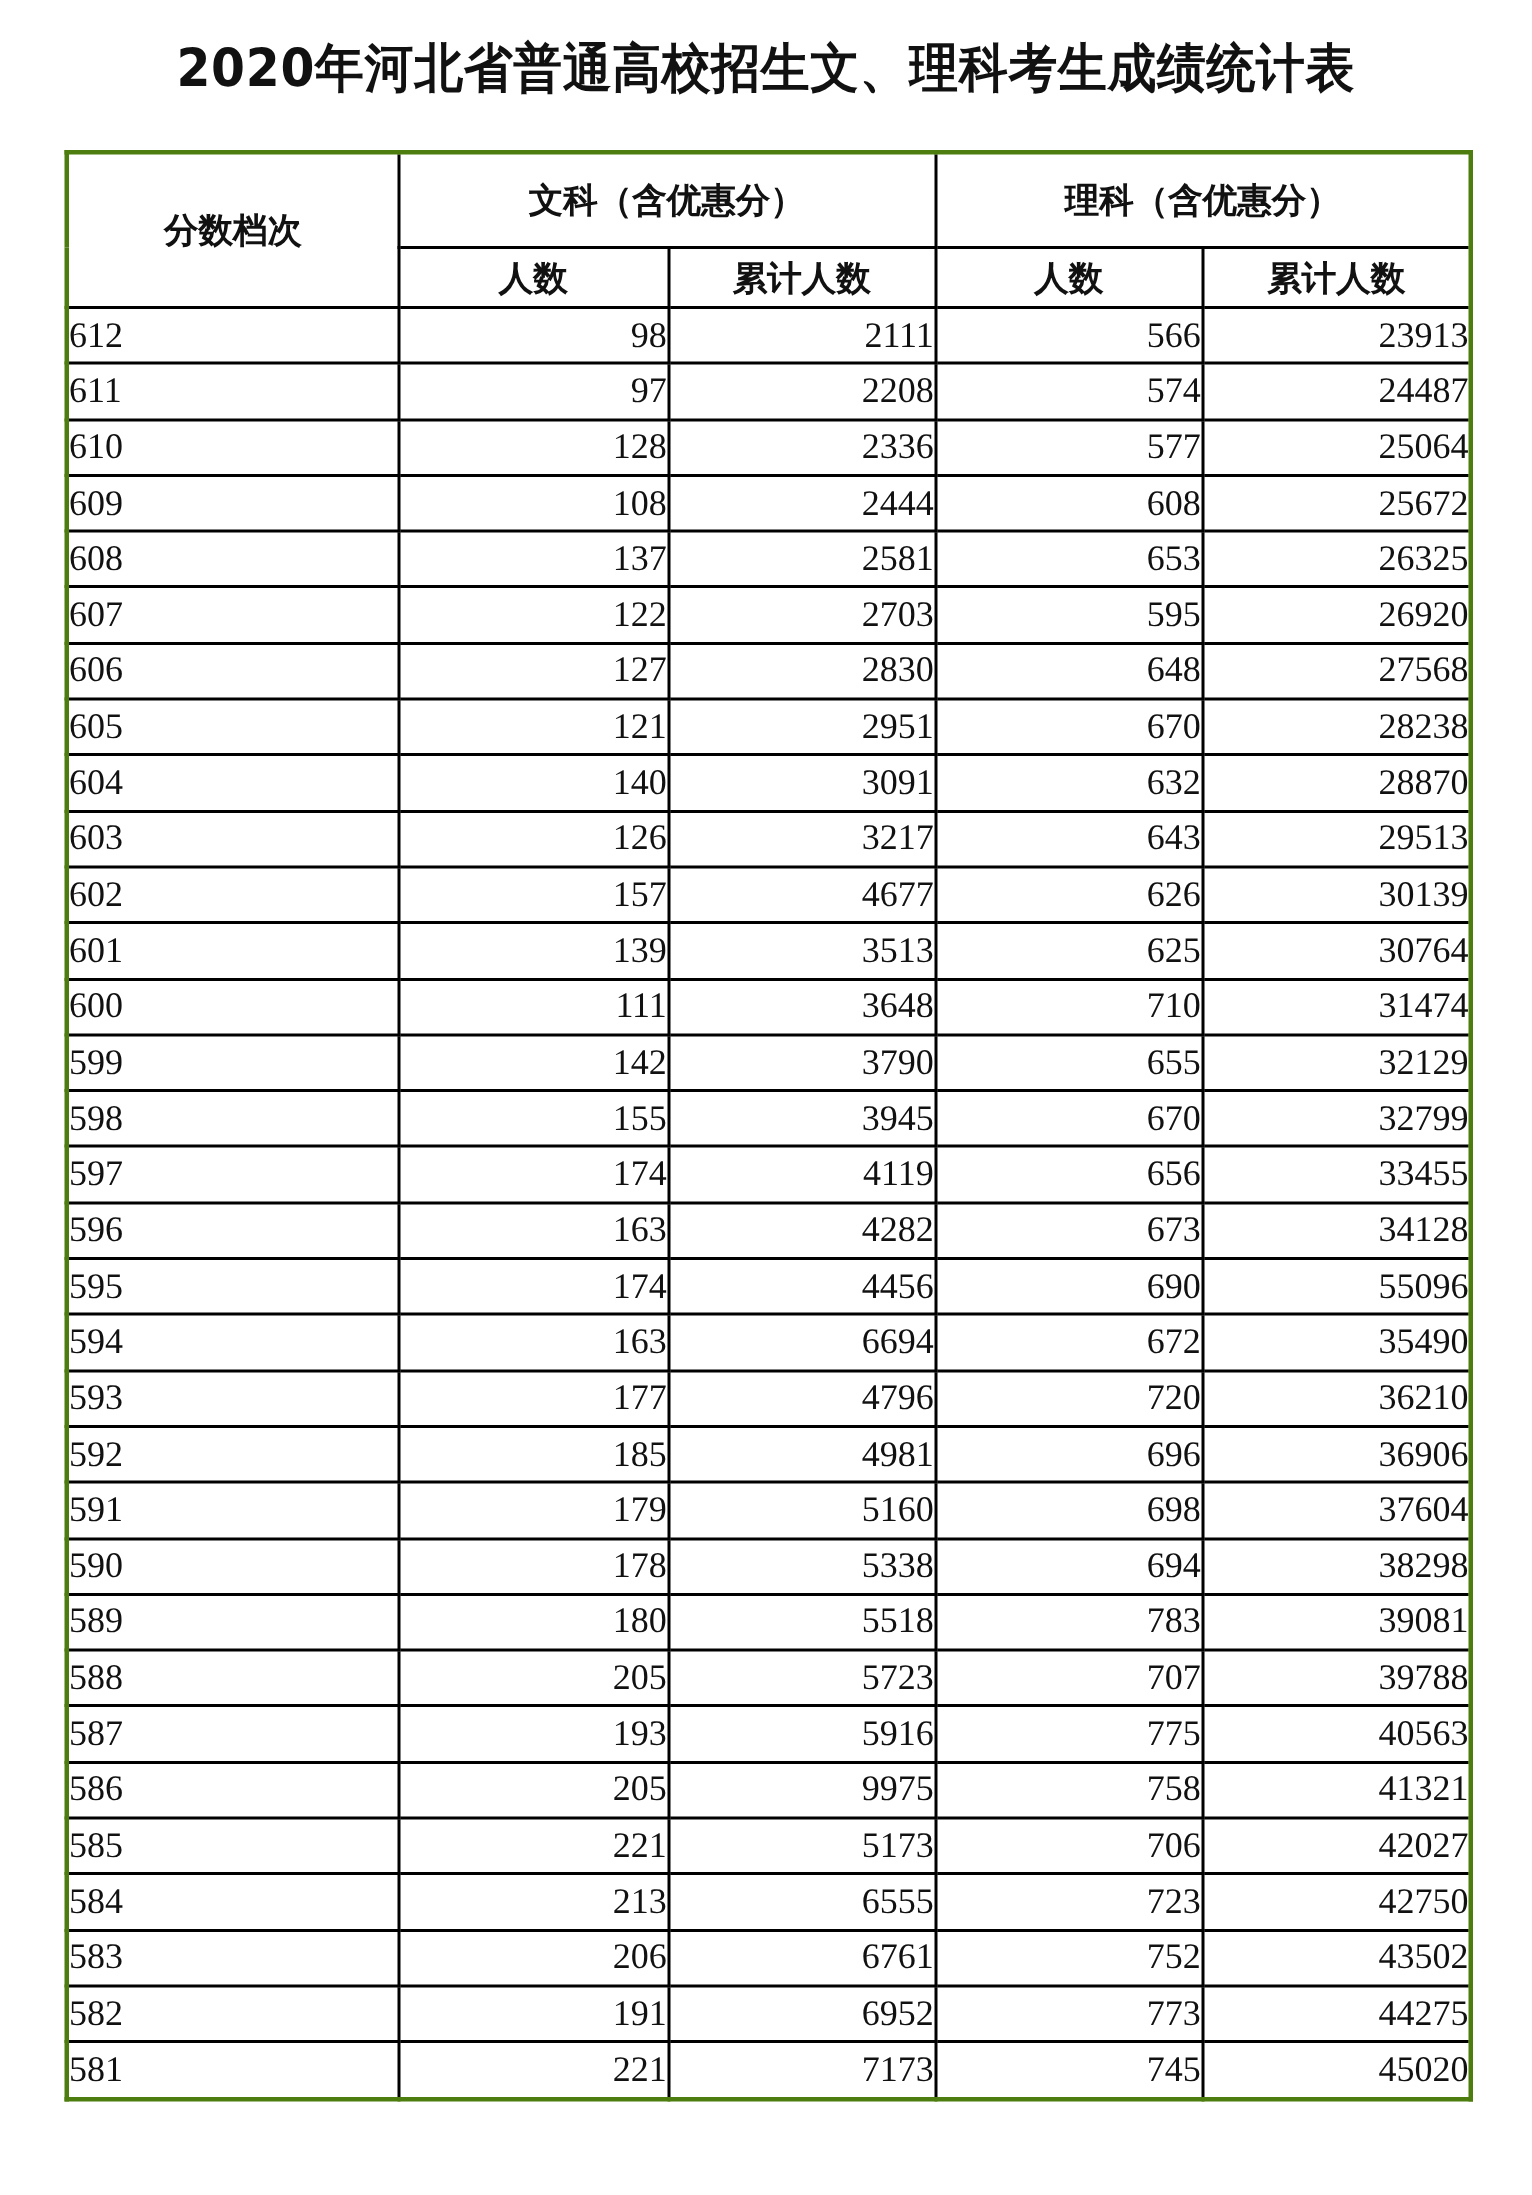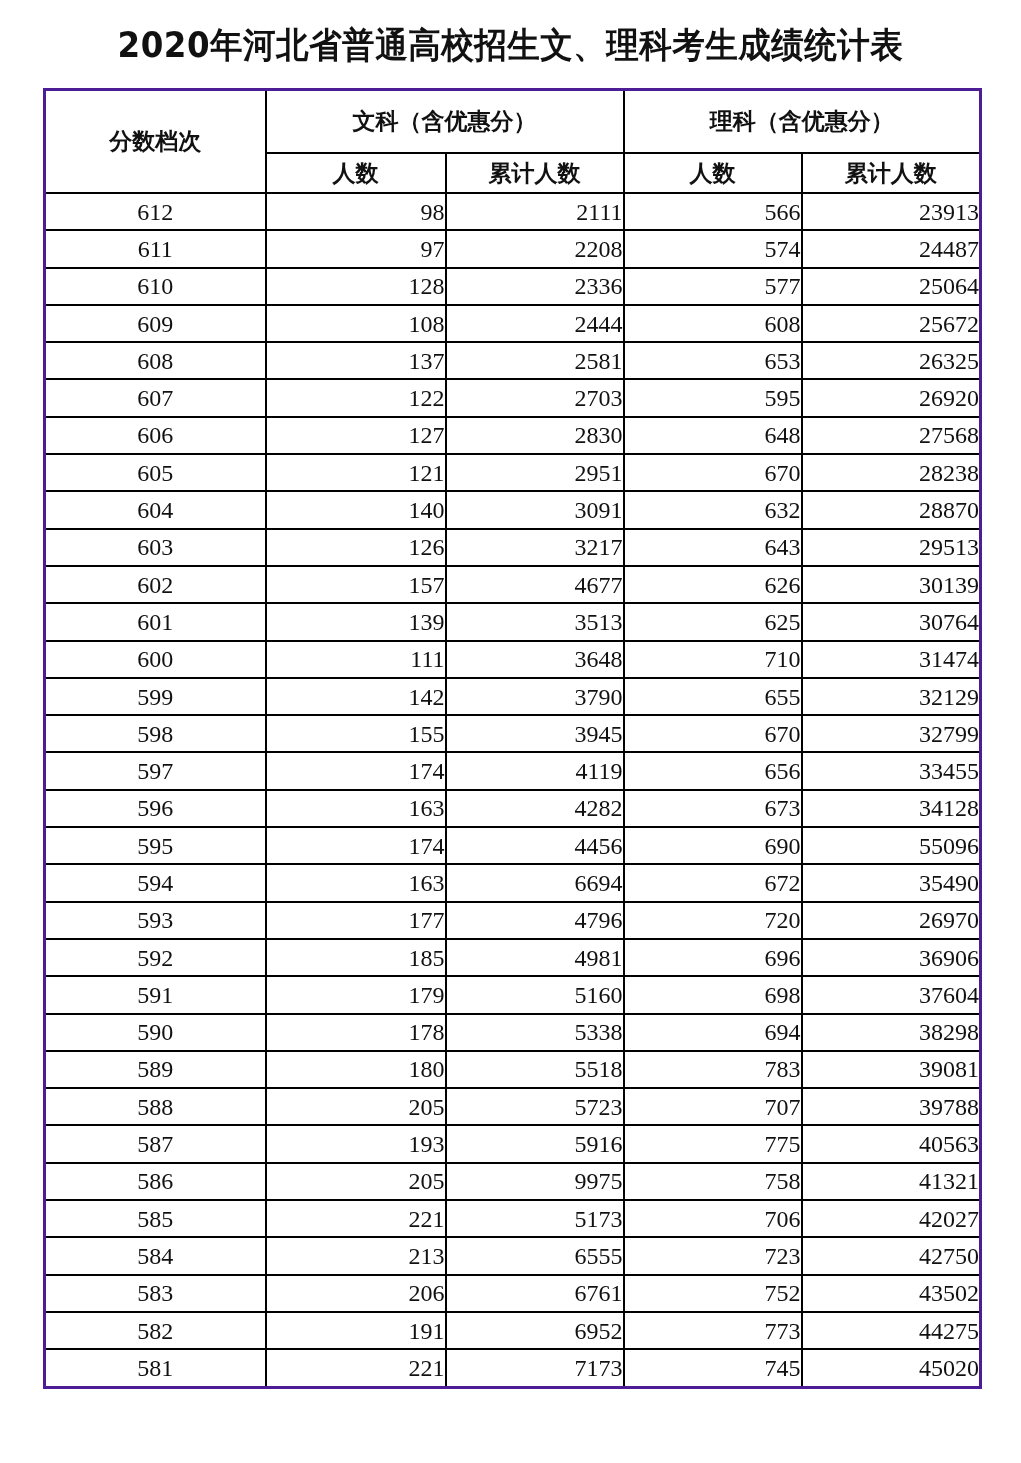--- a/index.html
+++ b/index.html
@@ -7,39 +7,39 @@
       width: 1021px; height: 1463px; position: relative; overflow: hidden;
       font-family: "Liberation Serif", "DejaVu Serif", serif; color: #111;
     }
     .title {
       position: absolute; left: 0; top: 22px; width: 1021px;
       text-align: center; font-size: 35px; font-weight: bold;
       letter-spacing: 0.5px; font-family: "DejaVu Sans", "Liberation Sans", sans-serif;
       transform: scaleX(0.93); transform-origin: center;
     }
     table.scores {
-      position: absolute; left: 43px; top: 88px;
+      position: absolute; left: 43px; top: 100px;
       width: 936px; border-collapse: collapse; table-layout: fixed;
-      border: 3px solid #4c1d95;
+      border: 3px solid #4d7c0f;
     }
     table.scores th, table.scores td {
       border: 2px solid #000; padding: 0; margin: 0;
     }
     table.scores th {
       font-family: "DejaVu Sans", "Liberation Sans", sans-serif;
       font-weight: bold; font-size: 23px; text-align: center;
     }
     th.group { height: 61px; }
     th.sub { height: 38px; }
     th.score-head { height: 101px; }
     td {
       height: 35.3px; font-size: 24px; line-height: 34px;
       font-family: "Liberation Serif", "DejaVu Serif", serif;
     }
-    td.score { text-align: center; }
+    td.score { }
     td.num { text-align: right; padding-right: 3px; }
     .footer {
       position: absolute; left: 0; top: 1420px; width: 1021px; text-align: right;
       font-size: 17px; font-family: "DejaVu Sans", "Liberation Sans", sans-serif; color: #111; margin-top: 47px;
     }
   </style>
 </head>
 <body>
 
 <div class="title">2020年河北省普通高校招生文、理科考生成绩统计表</div>
@@ -197,21 +197,21 @@
         <td class="num">163</td>
         <td class="num">6694</td>
         <td class="num">672</td>
         <td class="num">35490</td>
       </tr>
       <tr>
         <td class="score">593</td>
         <td class="num">177</td>
         <td class="num">4796</td>
         <td class="num">720</td>
-        <td class="num">26970</td>
+        <td class="num">36210</td>
       </tr>
       <tr>
         <td class="score">592</td>
         <td class="num">185</td>
         <td class="num">4981</td>
         <td class="num">696</td>
         <td class="num">36906</td>
       </tr>
       <tr>
         <td class="score">591</td>

